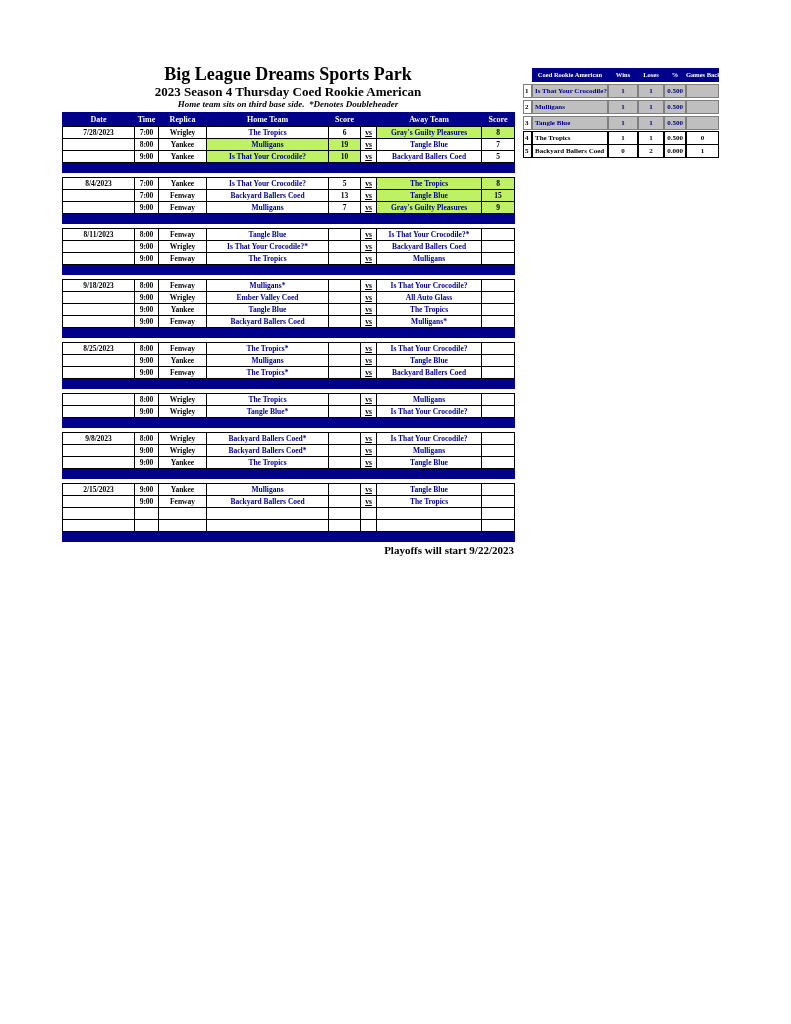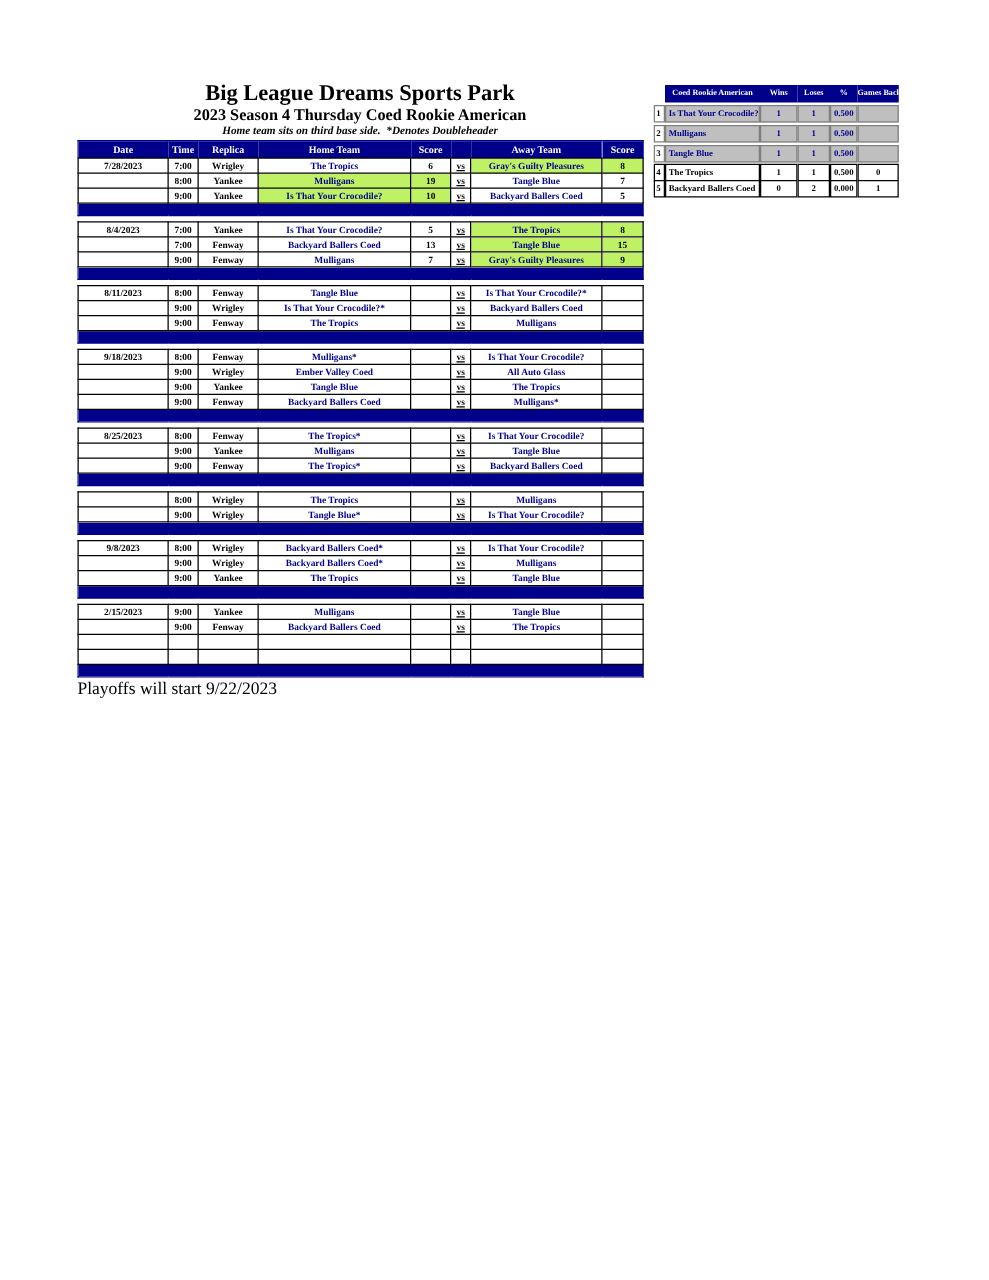--- a/index.html
+++ b/index.html
@@ -13,21 +13,21 @@
   table.schedule{border-collapse:collapse;table-layout:fixed;width:452px;}
   table.schedule td{border:1px solid #000;font-weight:bold;font-size:7.5px;text-align:center;
         height:11px;line-height:9px;padding:0;overflow:hidden;white-space:nowrap;}
   table.schedule tr.hdr td{background:#00008B;color:#fff;height:13px;font-size:8px;border:1px solid #00008B;border-bottom:1px solid #000;}
   td.team{color:#00008B;}
   td.plain{color:#000;}
   td.vs{border:2px solid #000;color:#000;font-size:7px;text-decoration:underline;}
   td.hl{background:#bef264;}
   tr.sep td{background:#00008B;border:1px solid #00008B;height:9px;}
   tr.gap td{border:none;background:#fff;height:4px;}
-  .footer{font-size:14px;font-weight:normal;color:#000;margin-top:2px;}
+  .footer{font-size:11px;font-weight:bold;color:#000;margin-top:2px;text-align:right;}
   
   .standings{position:absolute;left:523px;top:68px;width:196px;font-weight:bold;font-size:7px;}
   .st-row{display:grid;grid-template-columns:9px 76px 30px 26px 22px 33px;margin-bottom:2px;}
   .st-row > div{height:12px;line-height:12px;text-align:center;overflow:hidden;white-space:nowrap;}
   .st-hdr > div{background:#00008B;color:#fff;height:14px;line-height:14px;font-size:6.5px;}
   .st-hdr > div.rank{background:transparent;}
   .st-gray > div{background:#BFBFBF;border:1px solid #7F7F7F;color:#00008B;}
   .st-gray > div.rank{background:#fff;color:#000;border:1px solid #7F7F7F;text-align:left;padding-left:1px;}
   .st-gray > div.teamname{text-align:left;padding-left:2px;}
   .st-white{margin-bottom:0;}

